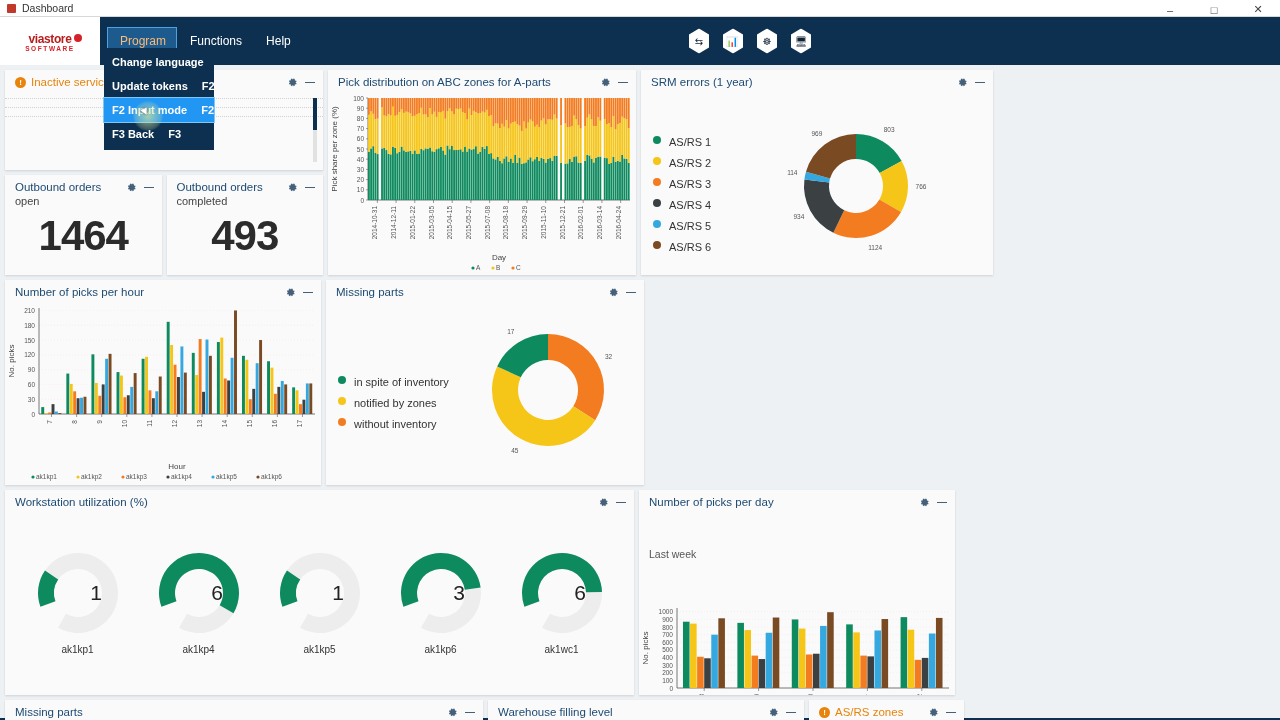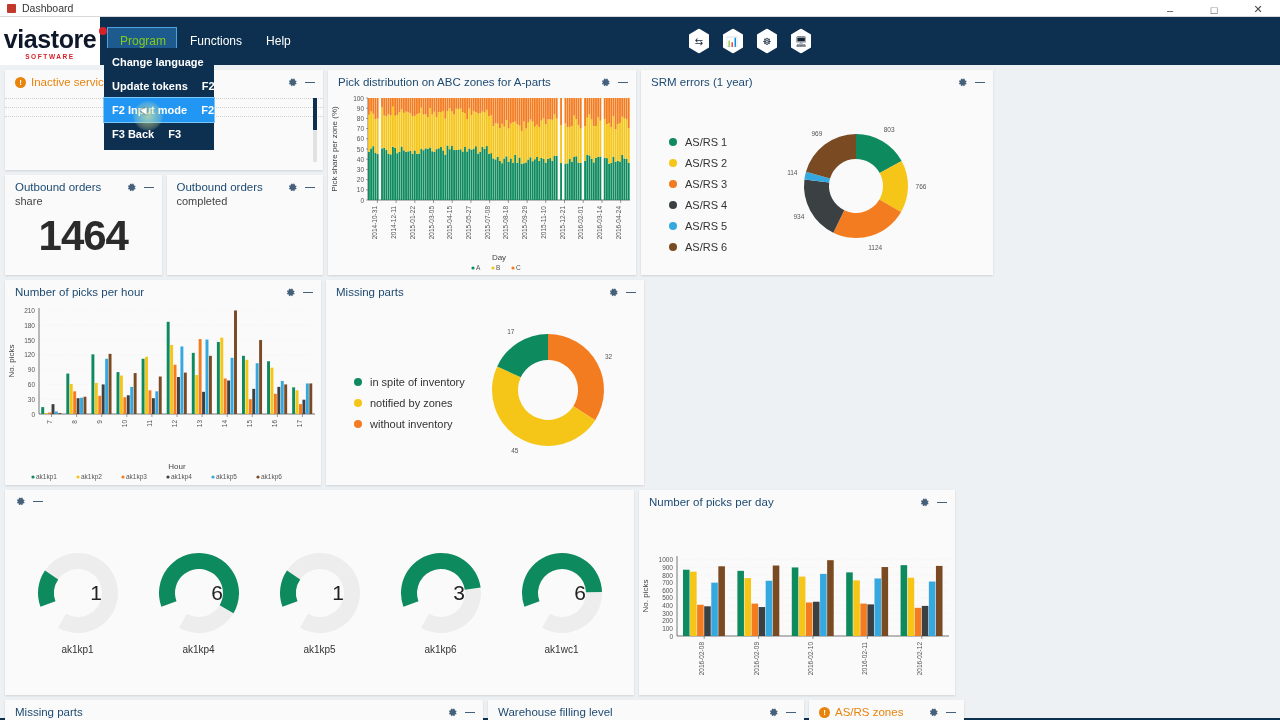--- a/index.html
+++ b/index.html
@@ -18,27 +18,27 @@
   .tb-icon { width:9px; height:9px; background:#c0392b; margin-left:7px; border-radius:1px;}
   .tb-title { font-size:10.5px; color:#333; margin-left:6px;}
   .tb-btns { position:absolute; right:0; top:0; height:19px; display:flex;}
   .tb-btn { width:44px; height:19px; display:flex; align-items:center; justify-content:center;
             font-size:11px; color:#444;}
 
   
   .apphead { height:48px; background:#0d3050; display:flex; align-items:stretch; position:relative;}
   .logo-box { width:100px; background:#fff; display:flex; flex-direction:column;
               align-items:center; justify-content:center; padding-top:2px;}
-  .logo-main { font-size:25px; font-weight:bold; color:#0f172a; letter-spacing:-.4px; position:relative;}
+  .logo-main { font-size:12px; font-weight:bold; color:#b91c1c; letter-spacing:-.4px; position:relative;}
   .logo-dot { width:8px;height:8px;background:#d62128;border-radius:50%;
               display:inline-block; position:absolute; right:-11px; top:2px;}
   .logo-sub { font-size:6.5px; font-weight:bold; color:#d62128; letter-spacing:1.6px; margin-top:-1px;}
   .menu { display:flex; align-items:center; margin-left:8px;}
   .menu-item { color:#fff; font-size:12px; padding:6px 10px; margin-right:4px; cursor:default;}
-  .menu-item.active { background:#1d5a8e; outline:1px solid #4da3e0; color:#84cc16;padding-left:12px;}
+  .menu-item.active { background:#1d5a8e; outline:1px solid #4da3e0; color:#fdba74;padding-left:12px;}
   .head-icons { position:absolute; left:688px; top:50%; transform:translateY(-50%); display:flex; gap:12px;}
   .hexicon { width:22px; height:25px; position:relative; display:flex; align-items:center; justify-content:center;}
   .hexicon svg { position:absolute; inset:0;}
   .hexicon span { position:relative; font-size:10px; color:#123; line-height:1;}
 
   
   .dropdown { position:absolute; left:104px; top:48px; width:110px; background:#0d3050;
               z-index:50; padding:2px 0 4px 0;}
   .dd-item { color:#fff; font-size:11px; font-weight:bold; padding:6px 8px; display:flex;
              justify-content:flex-start; white-space:nowrap;}
@@ -84,21 +84,21 @@
 
   
   .bignum { font-size:42px; font-weight:bold; color:#2b2b2b; text-align:center;
             line-height:1; margin-top:8px; letter-spacing:-1px;}
   .bn-sub { font-size:11px; color:#444; padding:0 10px;}
   .axis-lbl { font-size:8px; fill:#444; font-family:"Liberation Sans",sans-serif;}
   .tick-lbl { font-size:6.5px; fill:#555; font-family:"Liberation Sans",sans-serif;}
 
   
   .dlegend { position:absolute; left:12px; top:46px; font-size:11px; color:#333;}
-  .dlegend div { display:flex; align-items:center; margin-bottom:9px;margin-left:16px;}
+  .dlegend div { display:flex; align-items:flex-start; margin-bottom:9px;}
   .dlegend i { width:8px;height:8px;border-radius:50%; margin-right:8px;}
 
   
   .gauges { display:flex; justify-content:space-around; align-items:center; height:100%; padding:6px 12px 10px;}
   .gauge { text-align:center;}
   .gauge .nm { font-size:10px; color:#333; margin-top:2px;}
 </style>
 </head>
 <body>
 
@@ -223,36 +223,37 @@
           <div class="card-title">Outbound orders</div>
           <div class="hd-tools">
             <span class="gear">
                 <svg viewBox="0 0 16 16" width="11" height="11">
                   <path fill="#44607a" d="M8 5.2A2.8 2.8 0 1 0 8 10.8 2.8 2.8 0 0 0 8 5.2zm0 4.3A1.5 1.5 0 1 1 8 6.5a1.5 1.5 0 0 1 0 3zM14 9l-1.2-.4a4.9 4.9 0 0 0 0-1.2L14 7l-.8-2-1.2.4a5 5 0 0 0-.9-.9L11.5 3 9.5 2.2 9 3.4a4.9 4.9 0 0 0-1.2 0L7.4 2.2 5.4 3l.4 1.2a5 5 0 0 0-.9.9L3.7 4.7 2.9 6.7l1.2.5a4.9 4.9 0 0 0 0 1.2l-1.2.4.8 2 1.2-.4a5 5 0 0 0 .9.9l-.4 1.2 2 .8.5-1.2a4.9 4.9 0 0 0 1.2 0l.4 1.2 2-.8-.4-1.2a5 5 0 0 0 .9-.9l1.2.4z"></path>
                 </svg>
               </span>
             <span class="minus"></span>
           </div>
         </div>
-        <div class="bn-sub">share</div>
+        <div class="bn-sub">open</div>
         <div class="bignum">1464</div>
       </div>
       <div class="card" style="flex:1;">
         <div class="card-hd">
           <div class="card-title">Outbound orders</div>
           <div class="hd-tools">
             <span class="gear">
                 <svg viewBox="0 0 16 16" width="11" height="11">
                   <path fill="#44607a" d="M8 5.2A2.8 2.8 0 1 0 8 10.8 2.8 2.8 0 0 0 8 5.2zm0 4.3A1.5 1.5 0 1 1 8 6.5a1.5 1.5 0 0 1 0 3zM14 9l-1.2-.4a4.9 4.9 0 0 0 0-1.2L14 7l-.8-2-1.2.4a5 5 0 0 0-.9-.9L11.5 3 9.5 2.2 9 3.4a4.9 4.9 0 0 0-1.2 0L7.4 2.2 5.4 3l.4 1.2a5 5 0 0 0-.9.9L3.7 4.7 2.9 6.7l1.2.5a4.9 4.9 0 0 0 0 1.2l-1.2.4.8 2 1.2-.4a5 5 0 0 0 .9.9l-.4 1.2 2 .8.5-1.2a4.9 4.9 0 0 0 1.2 0l.4 1.2 2-.8-.4-1.2a5 5 0 0 0 .9-.9l1.2.4z"></path>
                 </svg>
               </span>
             <span class="minus"></span>
           </div>
         </div>
         <div class="bn-sub">completed</div>
+        <div class="bignum">493</div>
       </div>
     </div>
   </div>
 
   <div class="card r1" style="width:308px;">
     <div class="card-hd">
       <div class="card-title">Pick distribution on ABC zones for A-parts</div>
       <div class="hd-tools">
         <span class="gear">
             <svg viewBox="0 0 16 16" width="11" height="11">
@@ -896,20 +897,21 @@
           <path d="M269.20196719934063,120.13261177714887A56,56 0 0 1 171.2029088308769,66.42765330401325L194.78727258796977,77.37195712714995A30,30 0 0 0 247.28676814250392,106.14247059490117Z" fill="#f5c518"></path>
           <text x="188.83985889211883" y="152.50954504626034" class="tick-lbl" text-anchor="middle" fill="#f5c518" font-size="7">45</text>
           <path d="M171.2029088308769,66.42765330401325A56,56 0 0 1 222,34L222,60A30,30 0 0 0 194.78727258796977,77.37195712714995Z" fill="#0e8a5f"></path>
           <text x="184.87231763172727" y="33.84043327224101" class="tick-lbl" text-anchor="middle" fill="#0e8a5f" font-size="7">17</text>
         </svg>
     </div>
   </div>
 
   <div class="card r2" style="width:629px;">
     <div class="card-hd">
+      <div class="card-title">Workstation utilization (%)</div>
       <div class="hd-tools">
         <span class="gear">
             <svg viewBox="0 0 16 16" width="11" height="11">
               <path fill="#44607a" d="M8 5.2A2.8 2.8 0 1 0 8 10.8 2.8 2.8 0 0 0 8 5.2zm0 4.3A1.5 1.5 0 1 1 8 6.5a1.5 1.5 0 0 1 0 3zM14 9l-1.2-.4a4.9 4.9 0 0 0 0-1.2L14 7l-.8-2-1.2.4a5 5 0 0 0-.9-.9L11.5 3 9.5 2.2 9 3.4a4.9 4.9 0 0 0-1.2 0L7.4 2.2 5.4 3l.4 1.2a5 5 0 0 0-.9.9L3.7 4.7 2.9 6.7l1.2.5a4.9 4.9 0 0 0 0 1.2l-1.2.4.8 2 1.2-.4a5 5 0 0 0 .9.9l-.4 1.2 2 .8.5-1.2a4.9 4.9 0 0 0 1.2 0l.4 1.2 2-.8-.4-1.2a5 5 0 0 0 .9-.9l1.2.4z"></path>
             </svg>
           </span>
         <span class="minus"></span>
       </div>
     </div>
     <div class="card-body">
@@ -948,20 +950,21 @@
       <div class="card-title">Number of picks per day</div>
       <div class="hd-tools">
         <span class="gear">
             <svg viewBox="0 0 16 16" width="11" height="11">
               <path fill="#44607a" d="M8 5.2A2.8 2.8 0 1 0 8 10.8 2.8 2.8 0 0 0 8 5.2zm0 4.3A1.5 1.5 0 1 1 8 6.5a1.5 1.5 0 0 1 0 3zM14 9l-1.2-.4a4.9 4.9 0 0 0 0-1.2L14 7l-.8-2-1.2.4a5 5 0 0 0-.9-.9L11.5 3 9.5 2.2 9 3.4a4.9 4.9 0 0 0-1.2 0L7.4 2.2 5.4 3l.4 1.2a5 5 0 0 0-.9.9L3.7 4.7 2.9 6.7l1.2.5a4.9 4.9 0 0 0 0 1.2l-1.2.4.8 2 1.2-.4a5 5 0 0 0 .9.9l-.4 1.2 2 .8.5-1.2a4.9 4.9 0 0 0 1.2 0l.4 1.2 2-.8-.4-1.2a5 5 0 0 0 .9-.9l1.2.4z"></path>
             </svg>
           </span>
         <span class="minus"></span>
       </div>
     </div>
+    <div class="card-sub">Last week</div>
     <div class="card-body"><svg id="svg-pickday" width="316" height="168">
           <text x="34" y="90.5" class="tick-lbl" text-anchor="end">0</text>
           <line x1="38" y1="88" x2="310" y2="88" stroke="#f0dede" stroke-width="0.4" stroke-dasharray="1,2"></line>
           <text x="34" y="82.88095238095238" class="tick-lbl" text-anchor="end">100</text>
           <line x1="38" y1="80.38095238095238" x2="310" y2="80.38095238095238" stroke="#f0dede" stroke-width="0.4" stroke-dasharray="1,2"></line>
           <text x="34" y="75.26190476190476" class="tick-lbl" text-anchor="end">200</text>
           <line x1="38" y1="72.76190476190476" x2="310" y2="72.76190476190476" stroke="#f0dede" stroke-width="0.4" stroke-dasharray="1,2"></line>
           <text x="34" y="67.64285714285714" class="tick-lbl" text-anchor="end">300</text>
           <line x1="38" y1="65.14285714285714" x2="310" y2="65.14285714285714" stroke="#f0dede" stroke-width="0.4" stroke-dasharray="1,2"></line>
           <text x="34" y="60.023809523809526" class="tick-lbl" text-anchor="end">400</text>

